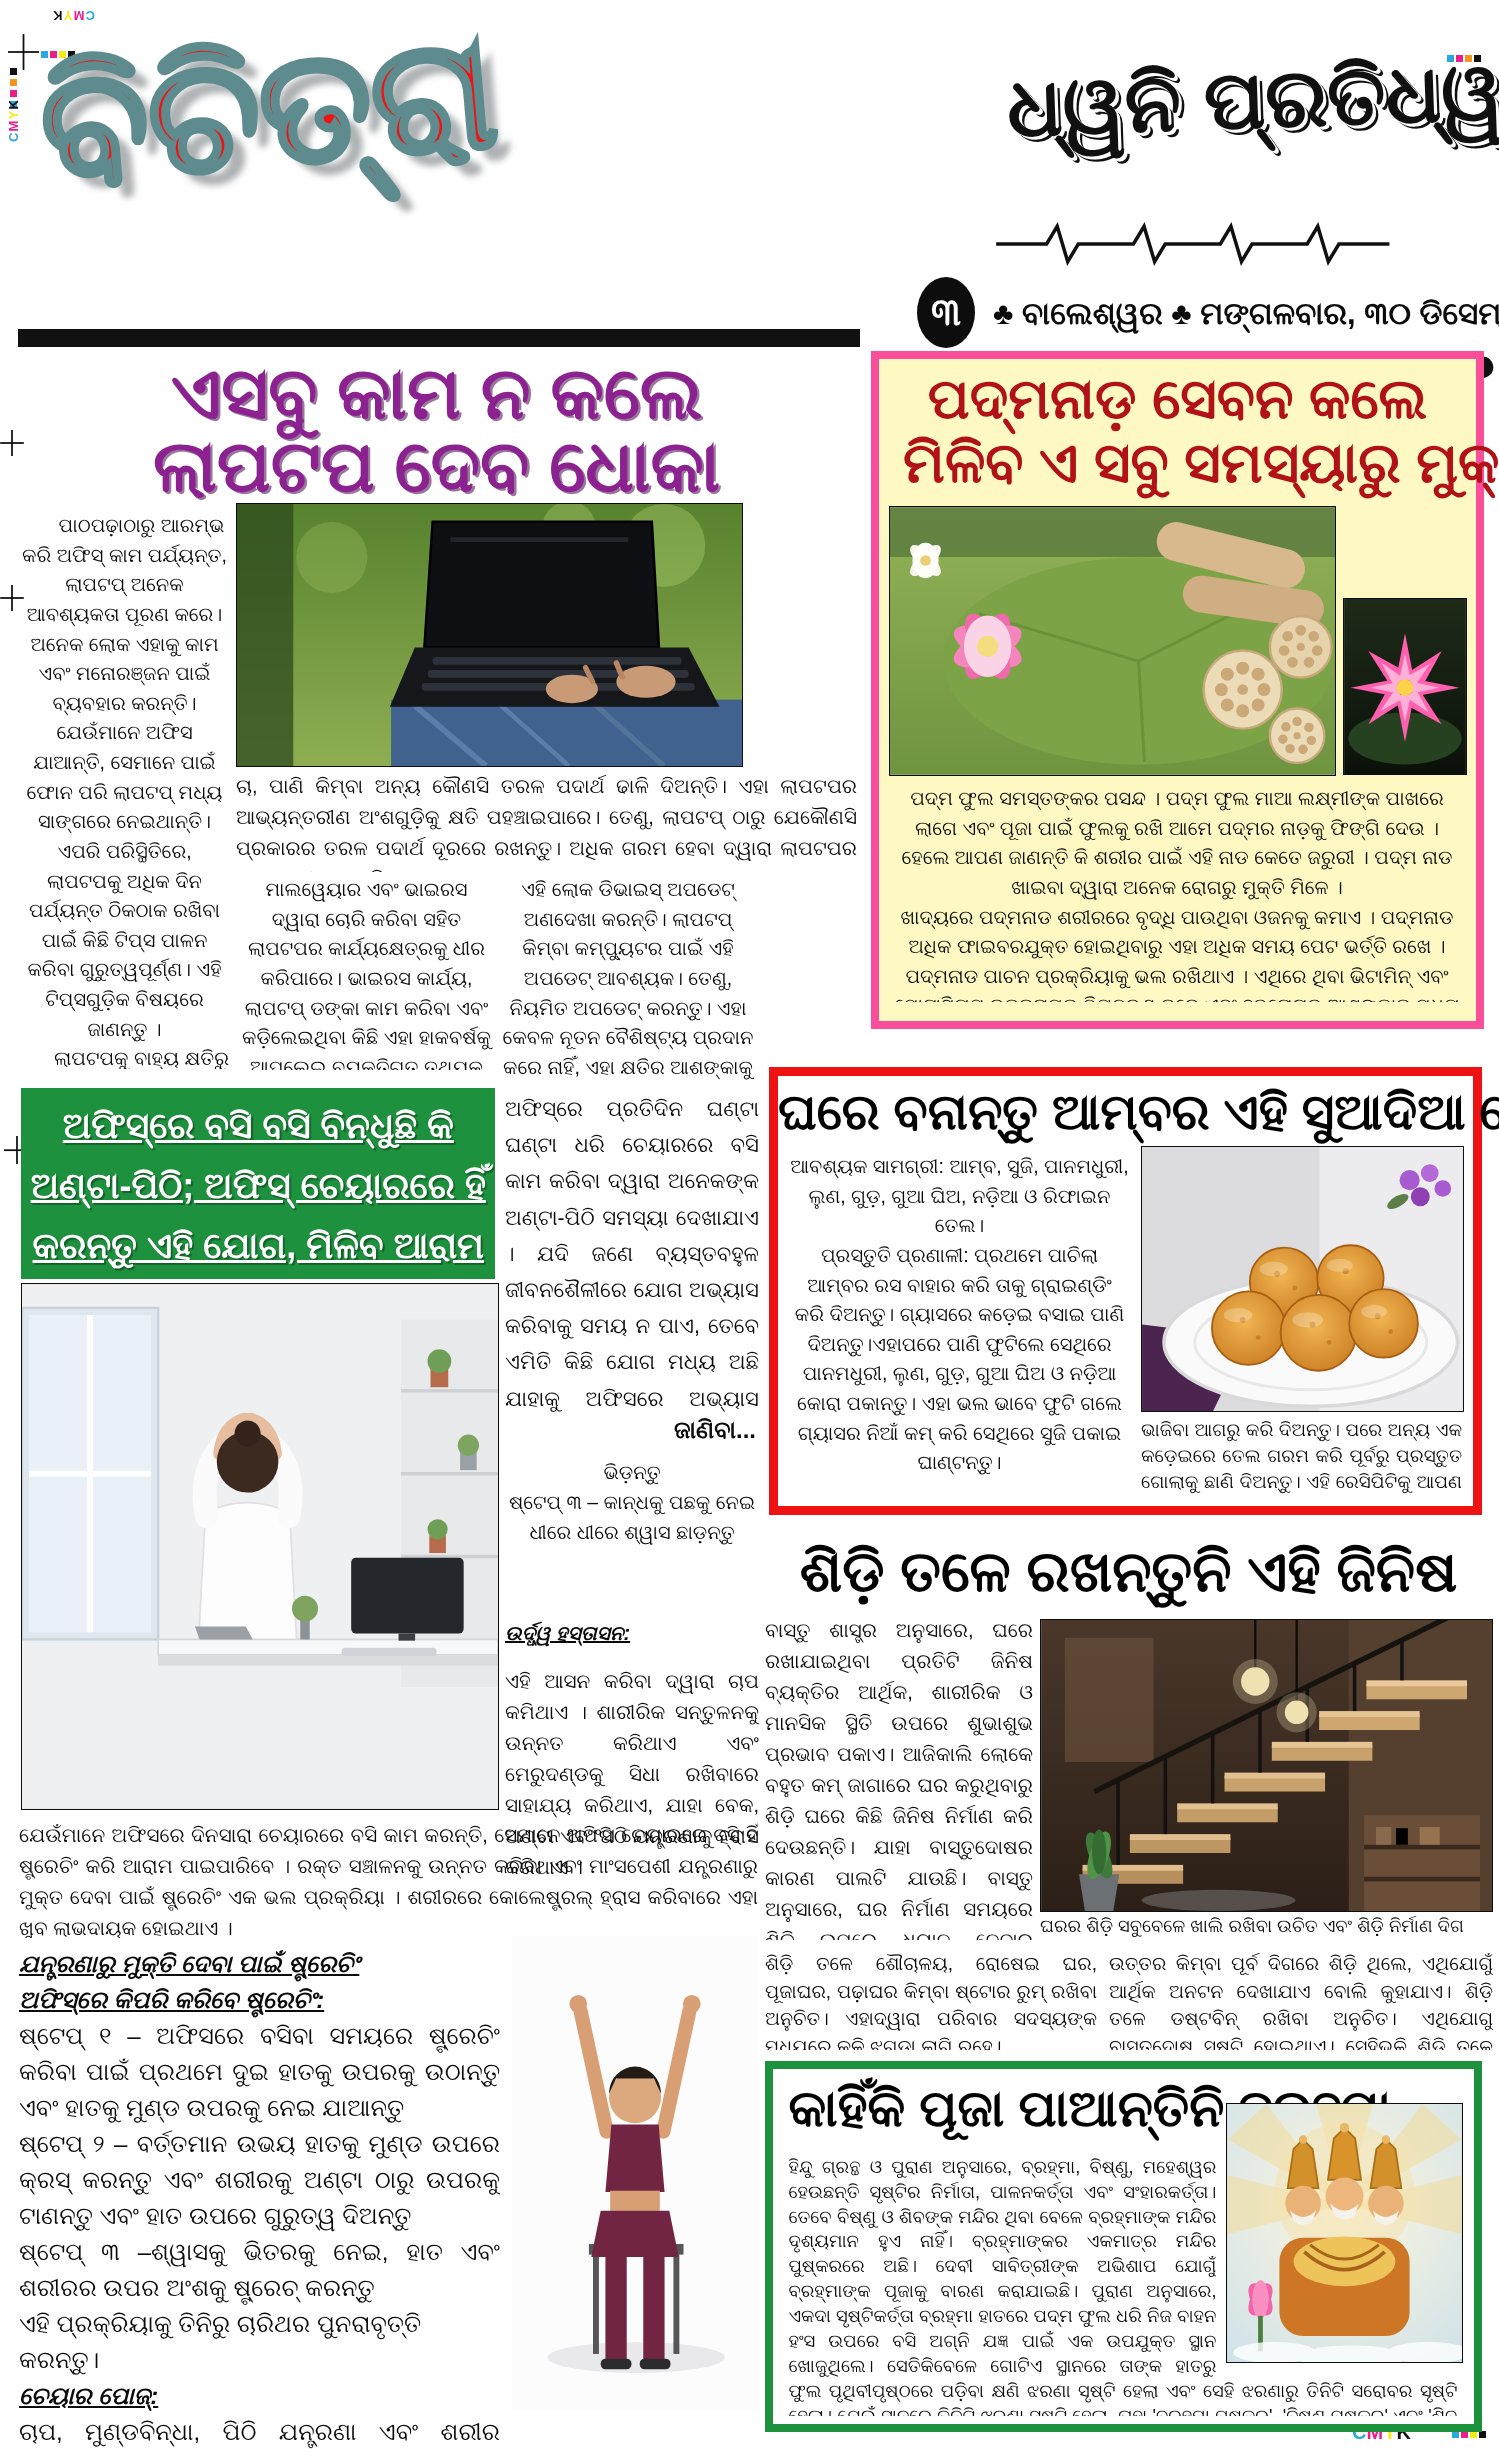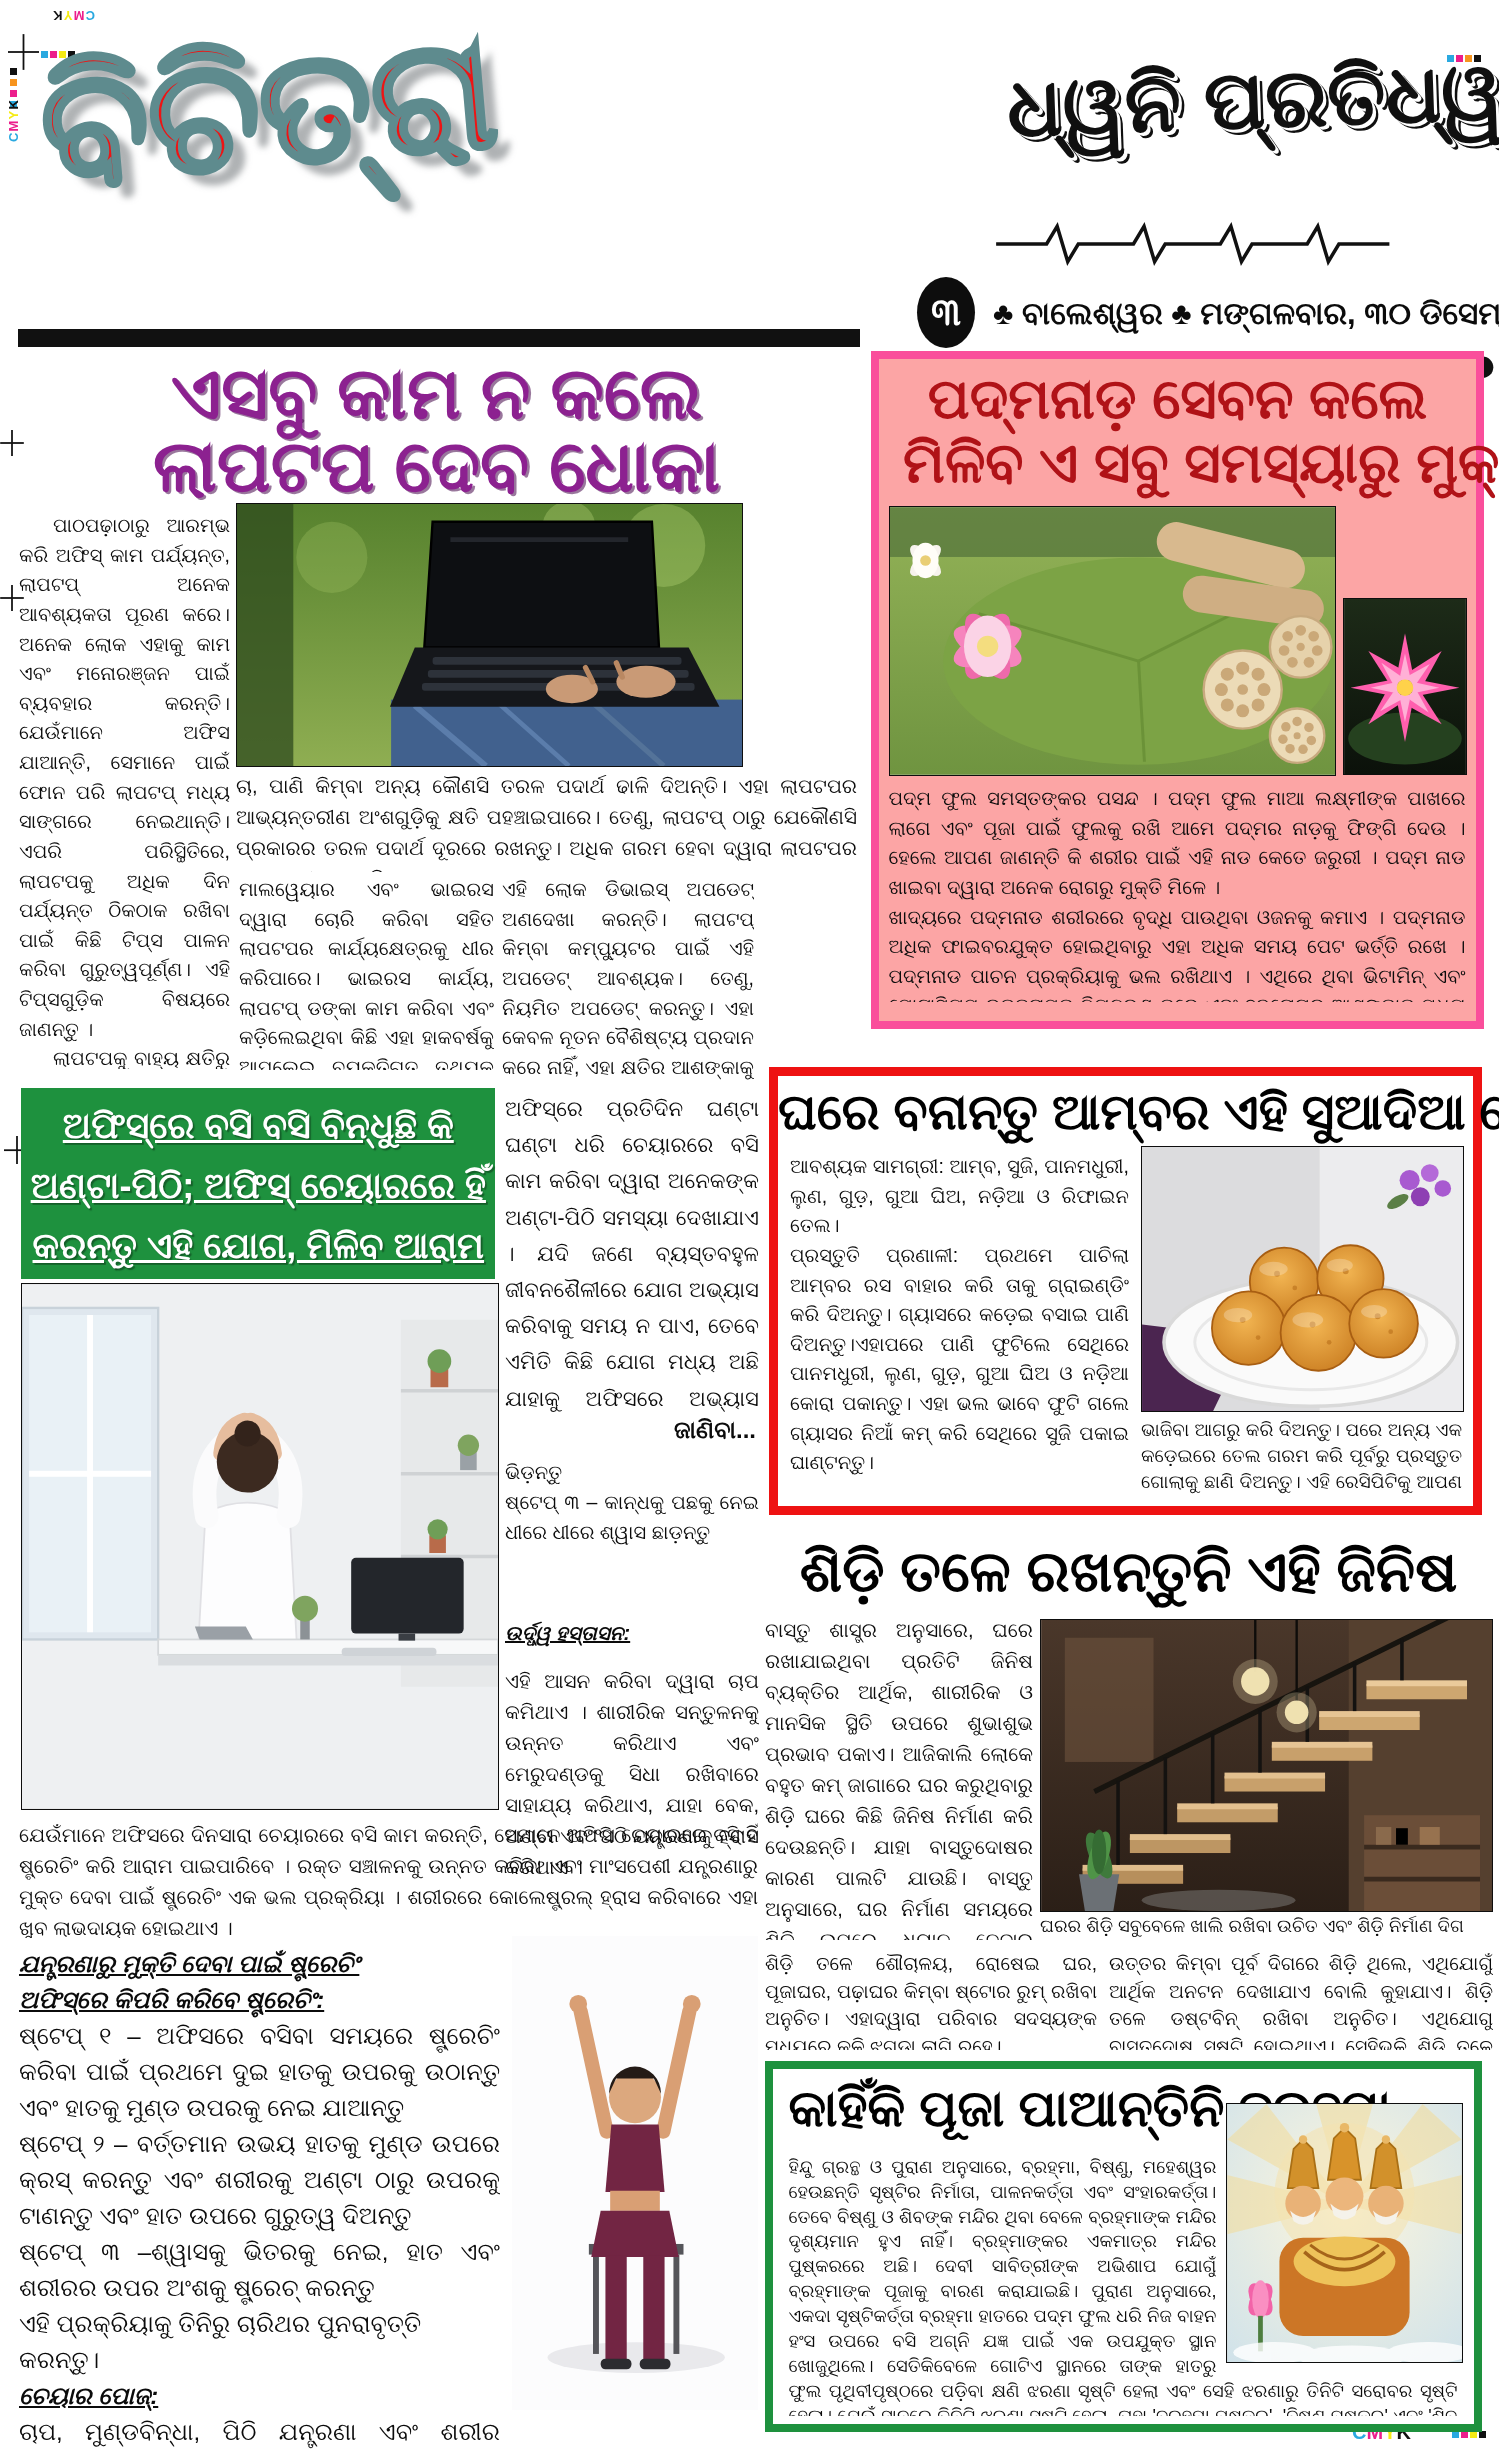--- a/index.html
+++ b/index.html
@@ -3,21 +3,21 @@
 <meta charset="utf-8">
 <style>
   html,body{margin:0;padding:0;background:#9a9a9a;}
   .page{position:relative;width:1500px;height:2462px;background:#ffffff;
         font-family:"Liberation Sans",sans-serif;overflow:hidden;color:#0b0b0b;}
   .abs{position:absolute;}
   .jt{text-align:justify;}
   .ctr{text-align:center;}
   .ovh{overflow:hidden;}
   .ind{text-indent:34px;}
-  .body33{font-size:19.5px;line-height:1.52;}
+  .body33{font-size:19.5px;line-height:1.52;text-align:center;}
   .body34{font-size:20px;line-height:1.55;}
   .body31{font-size:18.4px;line-height:1.42;}
   .body30{font-size:18px;line-height:1.38;}
   .b{font-weight:bold;}
   .iu{font-style:italic;text-decoration:underline;font-weight:bold;}
   .photo{border:1.8px solid #0e0e0e;background:#ccc;}
   .photo svg{display:block;}
   
   .section-logo{font-size:157px;font-weight:bold;color:#ee1414;
      -webkit-text-stroke:4.1px #5e8b8e;transform:rotate(-5deg);line-height:.95;
@@ -28,21 +28,21 @@
      align-items:center;justify-content:center;font-size:38px;font-weight:bold;}
   .dateline{font-size:31px;font-weight:bold;white-space:nowrap;}
   
   .purple-head{font-size:72px;font-weight:bold;color:#8c2190;line-height:1.0;
      text-shadow:-1.8px -1.8px 0 #ffffff,2.4px 2.4px 0 rgba(70,8,75,.55);white-space:nowrap;}
   .pink-head{font-size:56px;font-weight:bold;color:#b01217;line-height:1.05;white-space:nowrap;}
   .black-head{font-weight:bold;color:#000;white-space:nowrap;}
   .green-box{background:#1e913e;}
   .green-box-line{color:#fff;font-weight:bold;font-size:36px;line-height:1.66;
      text-shadow:1.8px 1.8px 1.2px rgba(0,0,0,.35);white-space:nowrap;text-decoration:underline;}
-  .pink-box{border:8.3px solid #fa4e9b;background:#fca5a5;}
+  .pink-box{border:8.3px solid #fa4e9b;background:#fef9c3;}
   .red-box{border:9.5px solid #ee1212;background:#fff;}
   .brahma-box{border:8.3px solid #1e913e;background:#fff;}
   .mark-sq{width:7.1px;height:7.1px;display:inline-block;margin-right:1.8px;}
   .cmyk-letters span{font-weight:bold;font-size:13px;letter-spacing:1.2px;}
   .reg-cross{stroke:#111;stroke-width:3;}
 </style>
 </head>
 <body>
 
 <div class="page">

